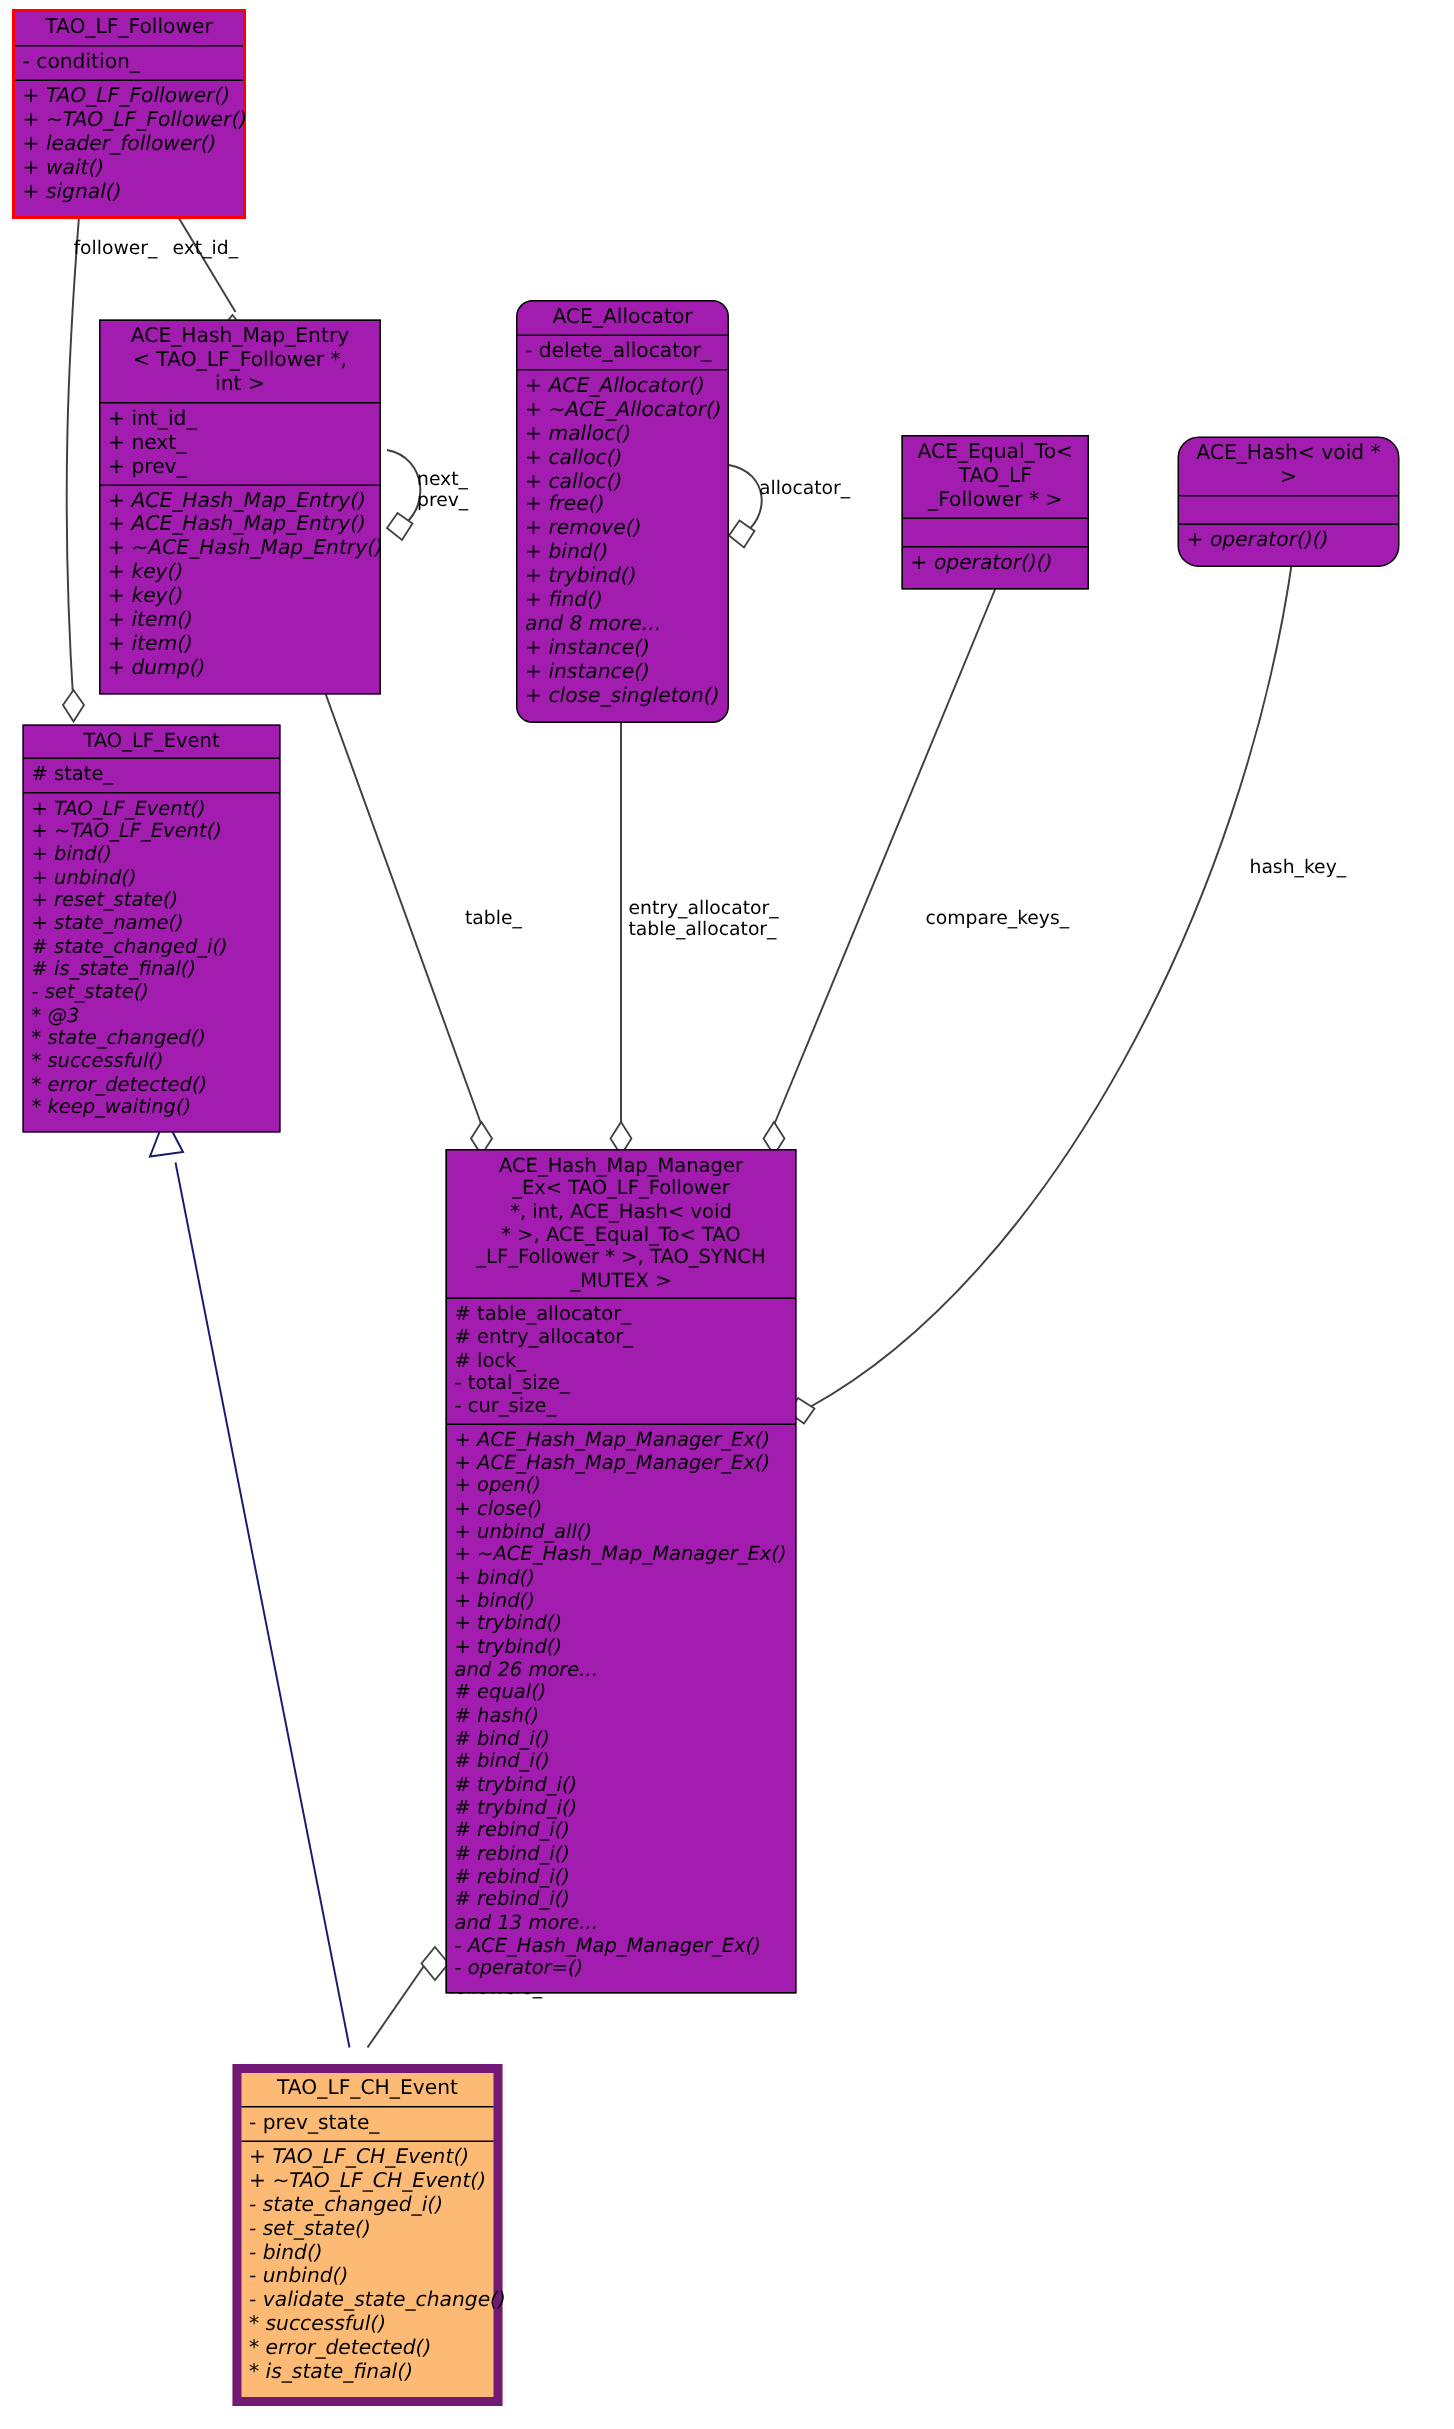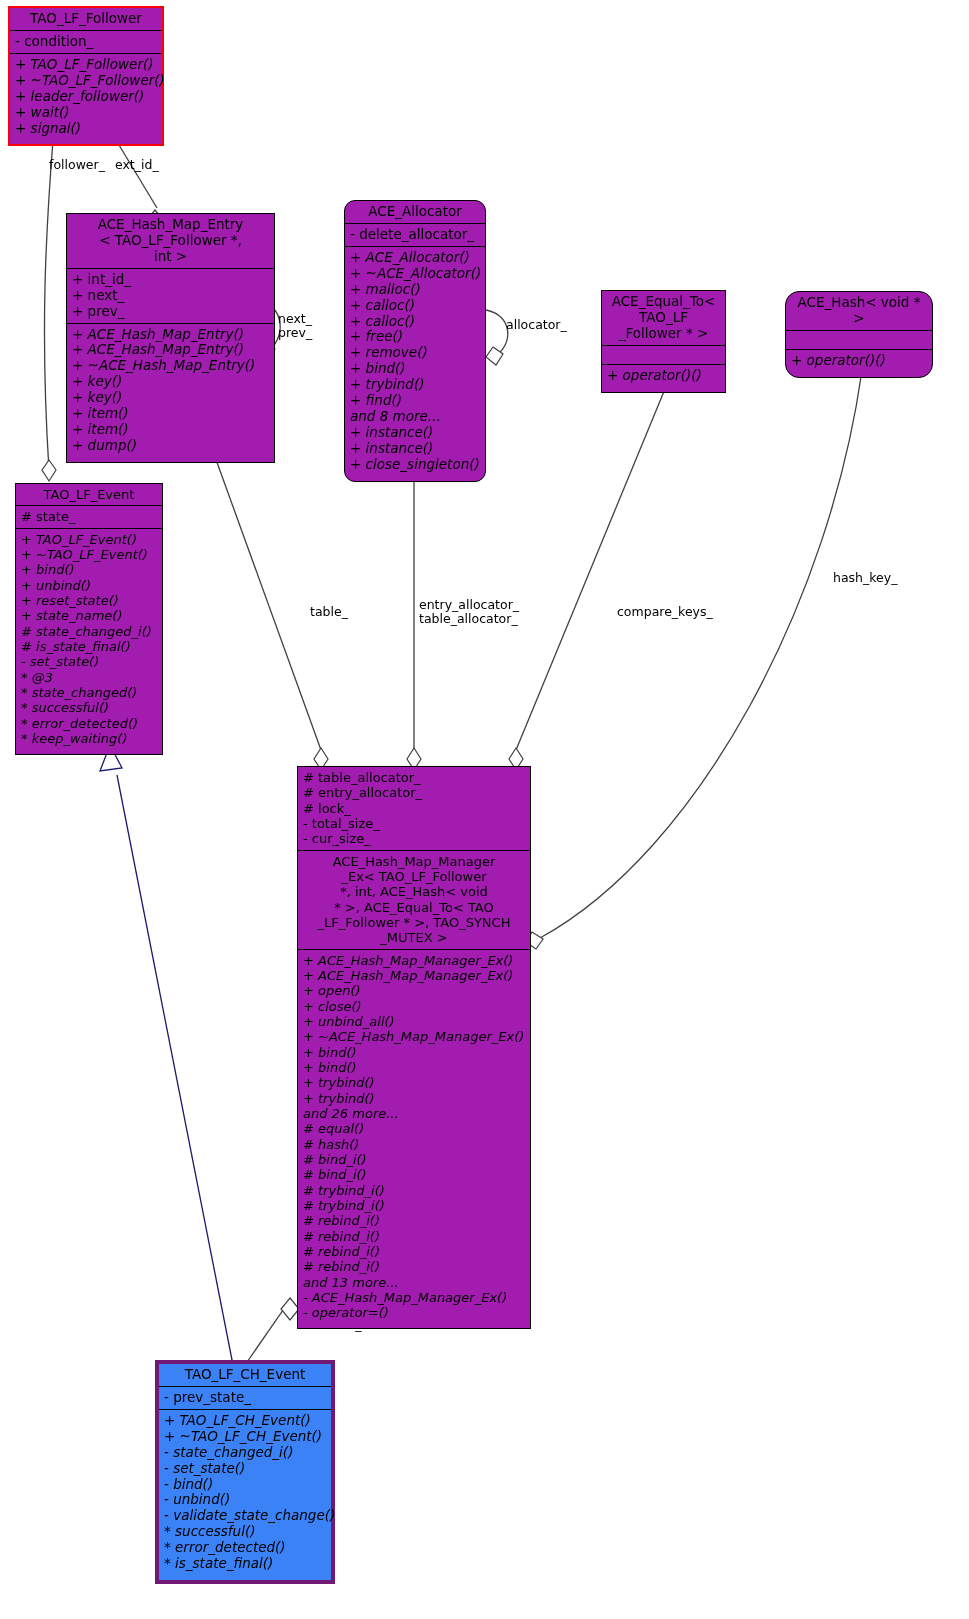--- a/index.html
+++ b/index.html
@@ -19,21 +19,21 @@
     pointer-events:none;
   }
   .umlbox{
     position:absolute;
     box-sizing:border-box;
     border:1px solid #000000;
     background:#a21caf;
     color:#000000;
   }
   .umlbox.highlight{ border:2px solid #ff0000; }
-  .umlbox.filled{ background:#3b82f6; border:4px solid #701a75; }
+  .umlbox.filled{ background:#fdba74; border:6px solid #701a75;margin-top:16px; }
   .sec{ box-sizing:border-box; }
   .sec.title{
     text-align:center;
     padding:3px 4px 3px 4px;
     line-height:1.18;
     border-bottom:1px solid #000000;
     white-space:pre-line;
   }
   .sec.attrs{
     padding:3px 4px 3px 5px;
@@ -120,21 +120,21 @@
     </div>
     <div class="sec ops fs14">
       <div class="row">+ TAO_LF_Follower()</div>
       <div class="row">+ ~TAO_LF_Follower()</div>
       <div class="row">+ leader_follower()</div>
       <div class="row">+ wait()</div>
       <div class="row">+ signal()</div>
     </div>
   </div>
 
-  <div class="umlbox" style="left:66px;top:213px;width:209px;">
+  <div class="umlbox" style="left:66px;top:213px;width:188px;">
     <div class="sec title fs14">ACE_Hash_Map_Entry
 &lt; TAO_LF_Follower *,
  int &gt;</div>
     <div class="sec attrs fs14">
       <div class="row">+ int_id_</div>
       <div class="row">+ next_</div>
       <div class="row">+ prev_</div>
     </div>
     <div class="sec ops fs14">
       <div class="row">+ ACE_Hash_Map_Entry()</div>
@@ -181,21 +181,21 @@
   </div>
 
   <div class="umlbox" style="left:785px;top:291px;width:148px;border-radius:14px;">
     <div class="sec title fs14">ACE_Hash&lt; void * &gt;</div>
     <div class="sec attrs empty fs14"></div>
     <div class="sec ops fs14">
       <div class="row">+ operator()()</div>
     </div>
   </div>
 
-  <div class="umlbox" style="left:15px;top:483px;width:148px;">
+  <div class="umlbox" style="left:15px;top:483px;width:172px;">
     <div class="sec title fs13">TAO_LF_Event</div>
     <div class="sec attrs fs13">
       <div class="row"># state_</div>
     </div>
     <div class="sec ops fs13">
       <div class="row">+ TAO_LF_Event()</div>
       <div class="row">+ ~TAO_LF_Event()</div>
       <div class="row">+ bind()</div>
       <div class="row">+ unbind()</div>
       <div class="row">+ reset_state()</div>
@@ -205,33 +205,33 @@
       <div class="row">- set_state()</div>
       <div class="row">* @3</div>
       <div class="row">* state_changed()</div>
       <div class="row">* successful()</div>
       <div class="row">* error_detected()</div>
       <div class="row">* keep_waiting()</div>
     </div>
   </div>
 
   <div class="umlbox" style="left:297px;top:766px;width:234px;">
+    <div class="sec title fs13">ACE_Hash_Map_Manager
+_Ex&lt; TAO_LF_Follower
+ *, int, ACE_Hash&lt; void
+ * &gt;, ACE_Equal_To&lt; TAO
+_LF_Follower * &gt;, TAO_SYNCH
+_MUTEX &gt;</div>
     <div class="sec attrs fs13">
       <div class="row"># table_allocator_</div>
       <div class="row"># entry_allocator_</div>
       <div class="row"># lock_</div>
       <div class="row">- total_size_</div>
       <div class="row">- cur_size_</div>
     </div>
-    <div class="sec title fs13">ACE_Hash_Map_Manager
-_Ex&lt; TAO_LF_Follower
- *, int, ACE_Hash&lt; void
- * &gt;, ACE_Equal_To&lt; TAO
-_LF_Follower * &gt;, TAO_SYNCH
-_MUTEX &gt;</div>
     <div class="sec ops fs13">
       <div class="row">+ ACE_Hash_Map_Manager_Ex()</div>
       <div class="row">+ ACE_Hash_Map_Manager_Ex()</div>
       <div class="row">+ open()</div>
       <div class="row">+ close()</div>
       <div class="row">+ unbind_all()</div>
       <div class="row">+ ~ACE_Hash_Map_Manager_Ex()</div>
       <div class="row">+ bind()</div>
       <div class="row">+ bind()</div>
       <div class="row">+ trybind()</div>

